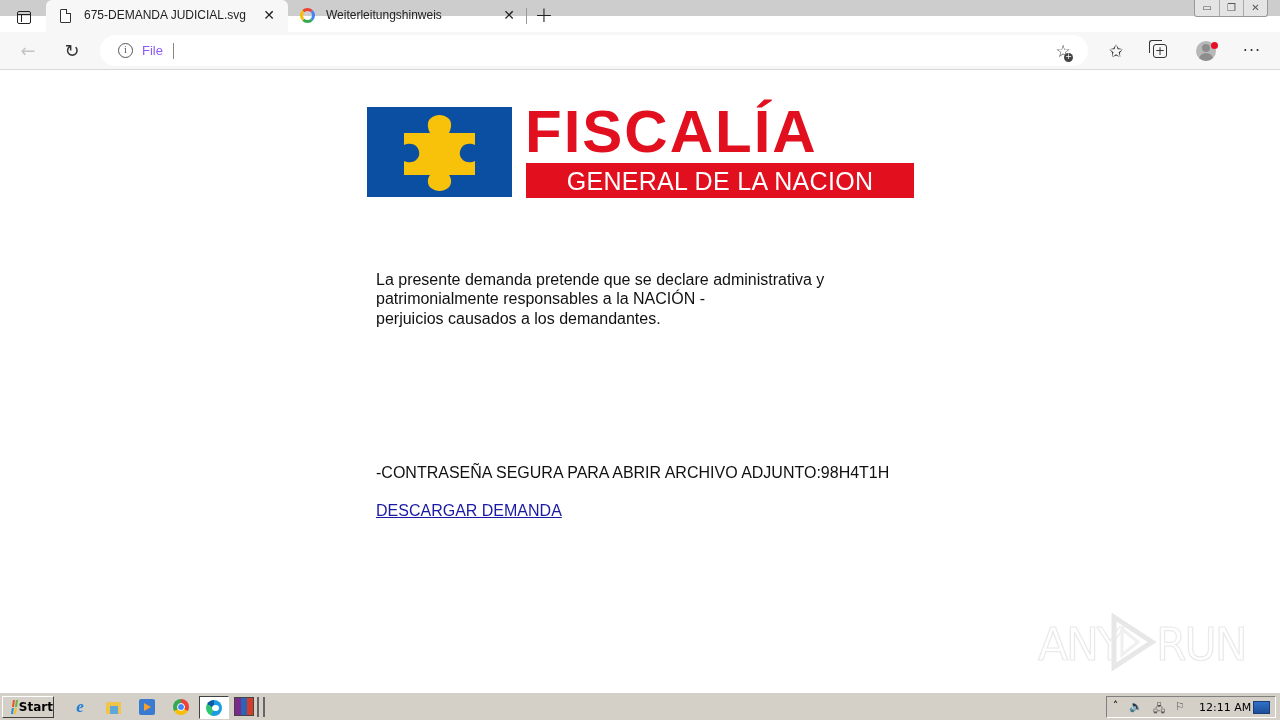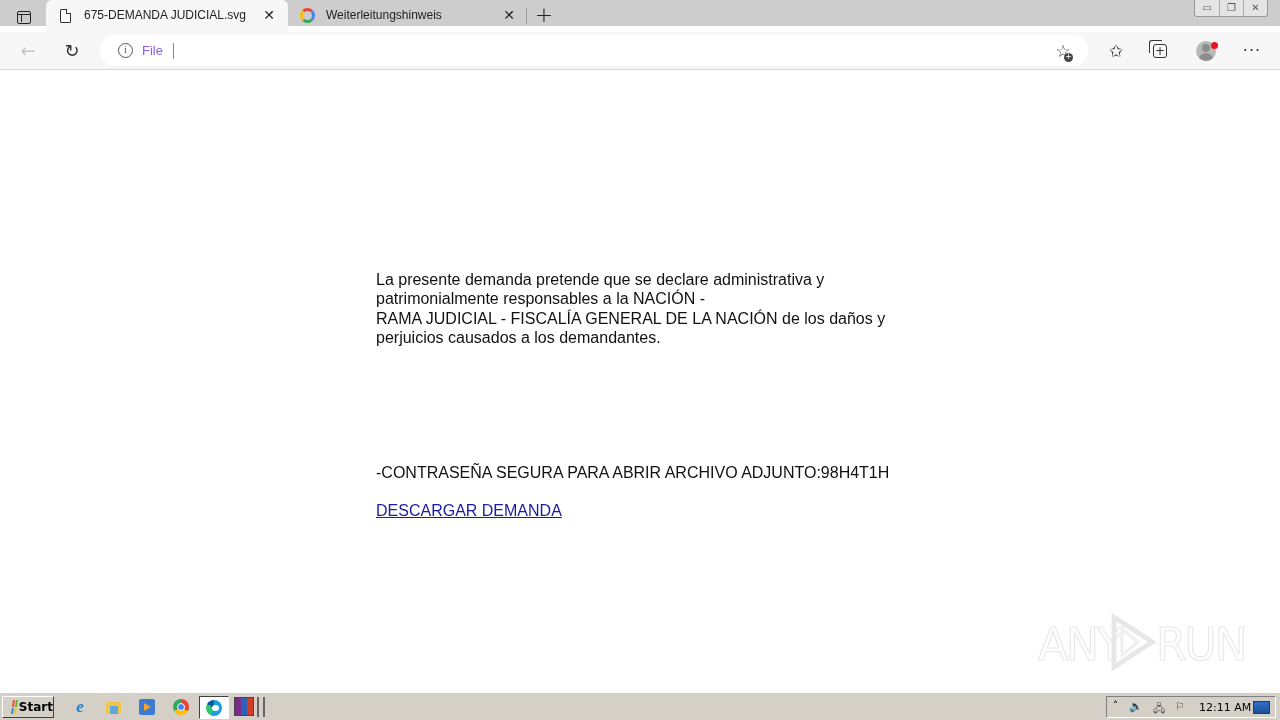--- a/index.html
+++ b/index.html
@@ -1,19 +1,19 @@
 <!DOCTYPE html>
 <html><head>
 <meta charset="utf-8">
 <style>
   * { box-sizing: border-box; margin: 0; padding: 0; }
   html, body { width: 1280px; height: 720px; overflow: hidden; background: #fff; font-family: "DejaVu Sans", sans-serif; }
 
   
-  .tabstrip { position: absolute; left: 0; top: 0; width: 1280px; height: 26px; background: #cdcdcd; }
+  .tabstrip { position: absolute; left: 0; top: 0; width: 1280px; height: 16px; background: #cdcdcd; }
   .tab-actions-btn { position: absolute; left: 10px; top: 6px; width: 28px; height: 22px; display: flex; align-items: center; justify-content: center; }
   .tab-actions-btn .box { width: 14px; height: 13px; border: 1.6px solid #222; border-radius: 2px; position: relative; }
   .tab-actions-btn .box::before { content: ""; position: absolute; left: 0; top: 2px; width: 100%; border-top: 1.6px solid #222; }
   .tab-actions-btn .box::after { content: ""; position: absolute; left: 3px; top: 2px; height: 8px; border-left: 1.6px solid #222; }
 
   .tab { position: absolute; top: 0; height: 32px; display: flex; align-items: center; font-size: 12px; color: #222; }
   .tab.active { left: 46px; width: 242px; background: #f7f7f7; border-radius: 6px 6px 0 0; }
   .tab.inactive { left: 288px; width: 240px; }
   .tab .tab-icon { position: absolute; left: 12px; top: 8px; width: 16px; height: 16px; }
   .tab .tab-title { position: absolute; left: 38px; top: 8px; font-family: "Liberation Sans", sans-serif; font-size: 12px; white-space: nowrap; }
@@ -155,26 +155,36 @@
       </div>
   </div>
   <div class="tb-icon profile-btn">
     <div class="avatar"></div>
     <div class="avatar-dot"></div>
   </div>
   <div class="tb-icon more-btn">···</div>
 </div>
 
 <div class="page">
+  <div class="logo">
+    <div class="logo-blue">
+      <svg width="145" height="90" viewBox="0 0 145 90">
+        <path fill="#f9c20a" d="M37 26 H63 C60 20 60 14 64 11 C69 7 76 7 81 11 C85 14 85 20 82 26 H108 V38 C104 36 98 36 95 40 C92 44 92 49 95 52 C98 56 104 56 108 54 V68 H82 C85 72 85 78 81 81 C76 85 69 85 64 81 C60 78 60 72 63 68 H37 V54 C41 56 47 56 50 52 C53 49 53 44 50 40 C47 36 41 36 37 38 Z"></path>
+      </svg>
+    </div>
+    <div class="logo-text">FISCALÍA</div>
+    <div class="logo-band">
+      <div class="logo-band-text">GENERAL DE LA NACION</div>
+    </div>
+  </div>
 
 
   <div class="body-text para1">
     <div>La presente demanda pretende que se declare administrativa y</div>
     <div>patrimonialmente responsables a la NACIÓN -</div>
-    <div>RAMA JUDICIAL - FISCALÍA GENERAL DE LA NACIÓN de los daños y</div>
     <div>perjuicios causados a los demandantes.</div>
   </div>
 
 
   <div class="body-text password-line">-CONTRASEÑA SEGURA PARA ABRIR ARCHIVO ADJUNTO:98H4T1H</div>
 
   <a class="download-link">DESCARGAR DEMANDA</a>
 
   <div class="watermark">
     <span class="watermark-text wm-any">ANY</span>

